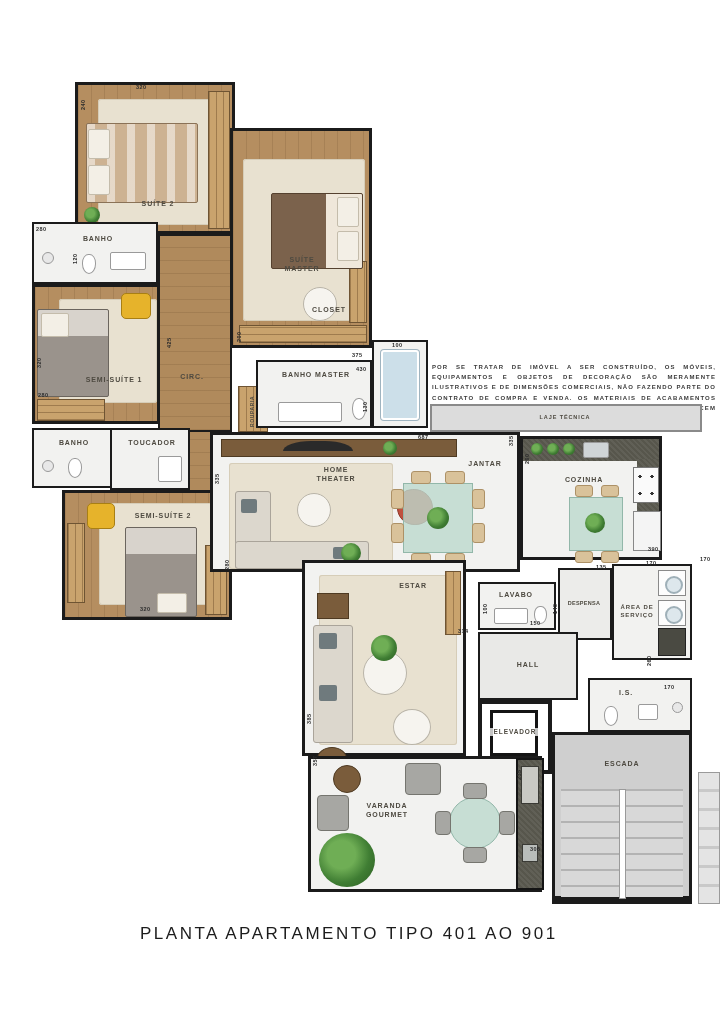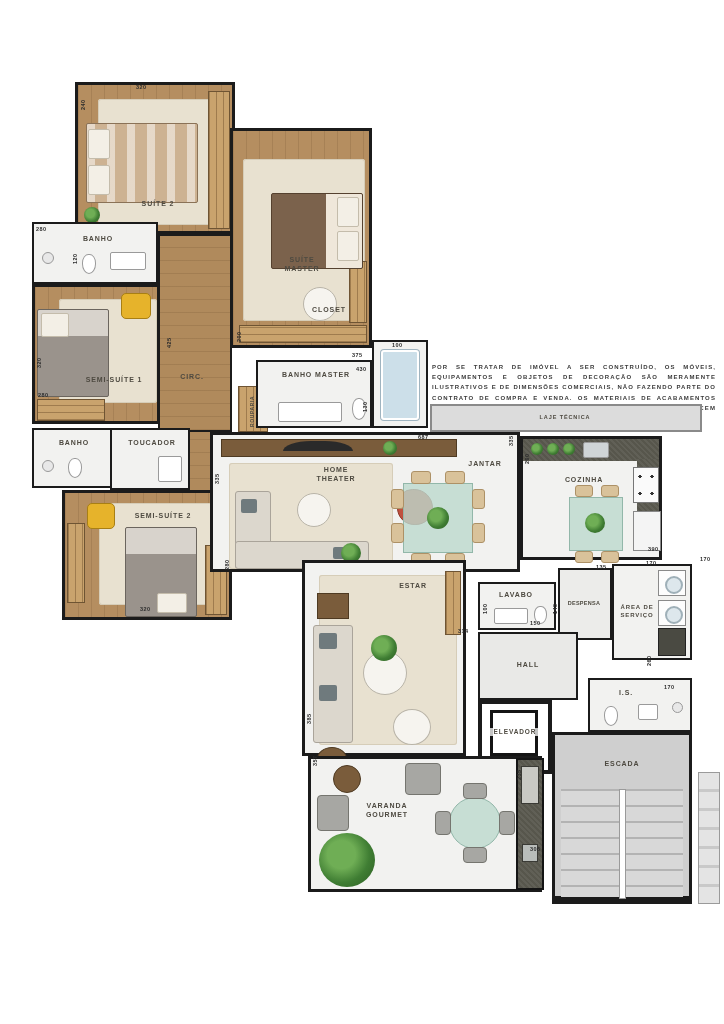--- a/index.html
+++ b/index.html
@@ -277,20 +277,21 @@
     <div class="chairgray" style="left:152px;top:88px;width:24px;height:16px;"></div>
     <div class="chairgray" style="left:124px;top:52px;width:16px;height:24px;"></div>
     <div class="chairgray" style="left:188px;top:52px;width:16px;height:24px;"></div>
   </div>
 
   <div class="room counter thin" style="left:516px;top:758px;width:28px;height:132px;border-color:#141414;">
     <div style="left:3px;top:6px;width:18px;height:38px;background:#c9c9c4;border:1px solid #3a3a35;"></div>
     <div style="left:4px;top:84px;width:16px;height:18px;background:#b9bdba;border:1px solid #3a3a35;"></div>
   </div>
 
+  <div class="title" style="left:140px;top:924px;width:390px;">PLANTA APARTAMENTO TIPO 401 AO 901</div>
 <span class="dim" style="left: 136px; top: 84px;">320</span>
       <span class="dim vdim" style="left: 80px; top: 110px;">240</span>
       <span class="dim" style="left: 36px; top: 226px;">280</span>
       <span class="dim vdim" style="left: 72px; top: 264px;">120</span>
       <span class="dim vdim" style="left: 36px; top: 368px;">320</span>
       <span class="dim" style="left: 38px; top: 392px;">280</span>
       <span class="dim vdim" style="left: 166px; top: 348px;">425</span>
       <span class="dim vdim" style="left: 236px; top: 342px;">200</span>
       <span class="dim" style="left: 352px; top: 352px;">375</span>
       <span class="dim" style="left: 392px; top: 342px;">100</span>

